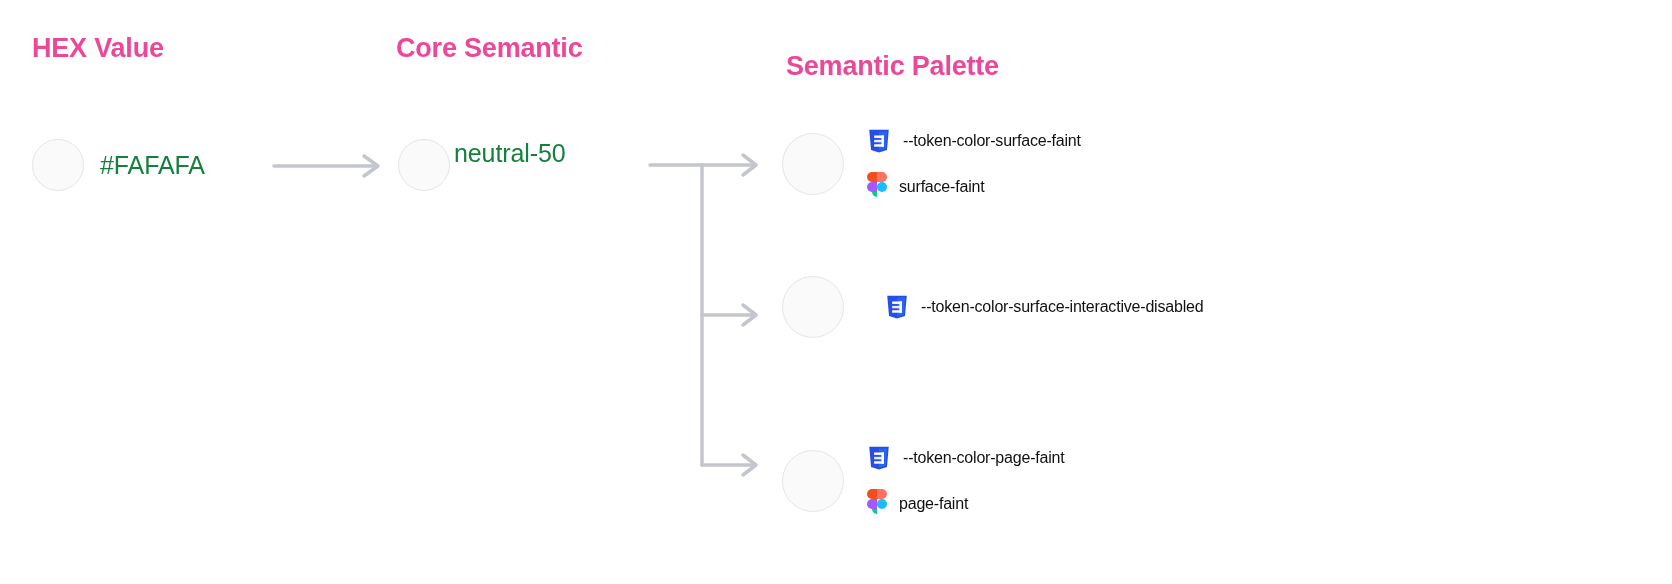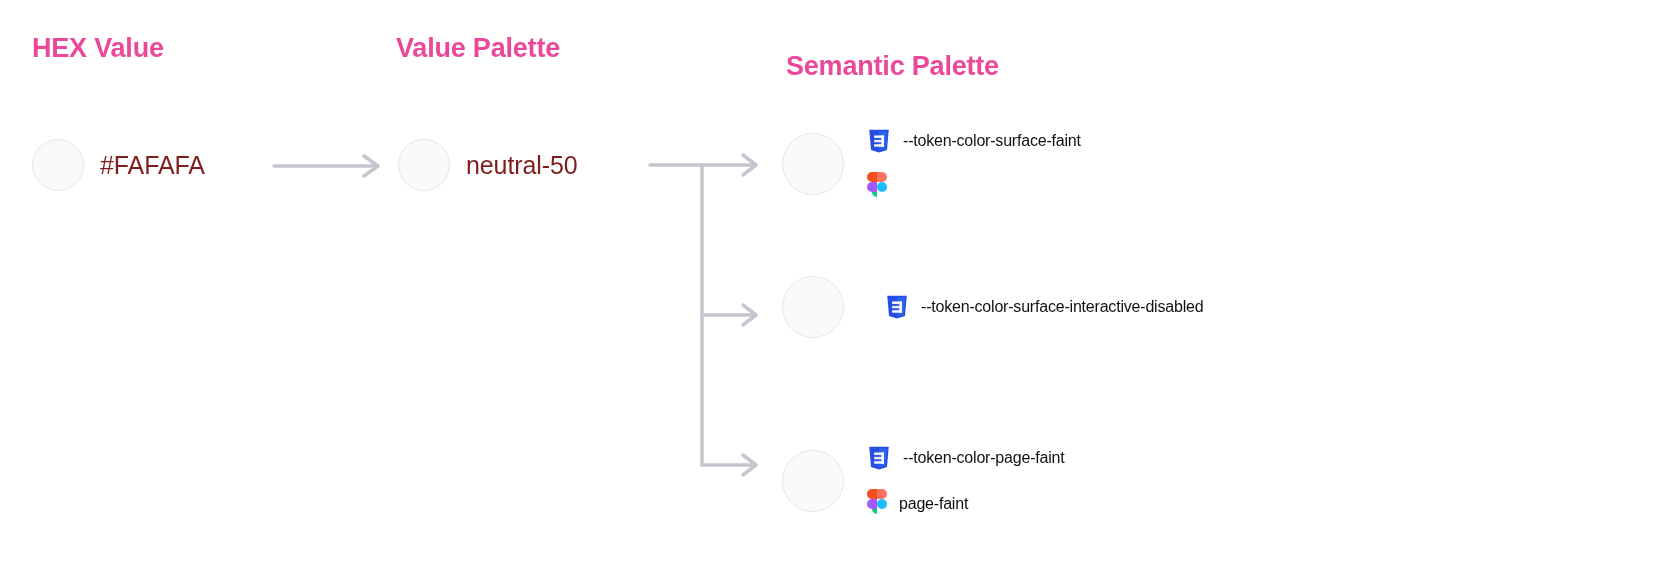--- a/index.html
+++ b/index.html
@@ -49,33 +49,32 @@
     position: absolute;
     left: 32px;
     top: 139px;
     display: flex;
     align-items: center;
     gap: 16px;
   }
   .hex-group .swatch { width: 52px; height: 52px; }
   .value-label {
     font-size: 25px;
-    color: #7f1d1d;
+    color: #15803d;
     white-space: nowrap;
     letter-spacing: -0.1px;
   }
 
   
   .core-group {
     position: absolute;
     left: 398px;
     top: 139px;
     display: flex;
-    align-items: center;
-    gap: 16px;
+    gap: 4px;
   }
   .core-group .swatch { width: 52px; height: 52px; }
 
   
   .arrow-simple {
     position: absolute;
     left: 272px;
     top: 152px;
     width: 118px;
     height: 28px;
@@ -139,21 +138,21 @@
     width: 22px;
     height: 30px;
     flex: 0 0 22px;
   }
 </style>
 </head>
 <body>
 
 <div class="headings">
   <div class="heading h-hex">HEX Value</div>
-  <div class="heading h-core">Value Palette</div>
+  <div class="heading h-core">Core Semantic</div>
   <div class="heading h-semantic">Semantic Palette</div>
 </div>
 
 <div class="hex-group">
   <div class="swatch" style="background: rgb(250, 250, 250);"></div>
   <div class="value-label">#FAFAFA</div>
 </div>
 
 <svg class="arrow-simple" viewBox="0 0 118 28">
   <path d="M2 14 H104" stroke="#C3C6CE" stroke-width="3.5" fill="none" stroke-linecap="round"></path>
@@ -193,20 +192,21 @@
         <span class="label">--token-color-surface-faint</span>
       </div>
       <div class="sem-line">
         <svg class="icon figma" viewBox="0 0 24 36">
           <path d="M6 0 H12 V12 H6 A6 6 0 0 1 6 0 Z" fill="#F24E1E"></path>
           <path d="M12 0 H18 A6 6 0 0 1 18 12 H12 Z" fill="#FF7262"></path>
           <path d="M6 12 H12 V24 H6 A6 6 0 0 1 6 12 Z" fill="#A259FF"></path>
           <circle cx="18" cy="18" r="6" fill="#1ABCFE"></circle>
           <path d="M6 24 H12 V30 A6 6 0 0 1 6 24 Z" fill="#0ACF83"></path>
         </svg>
+        <span class="label">surface-faint</span>
       </div>
     </div>
   </div>
 
   <div class="sem-row r1">
     <div class="swatch" style="background: rgb(250, 250, 250);"></div>
     <div class="sem-texts">
       <div class="sem-line">
         <svg class="icon" viewBox="0 0 32 32">
           <path d="M4 2 L28 2 L25.8 27 L16 30 L6.2 27 Z" fill="#264DE4"></path>

